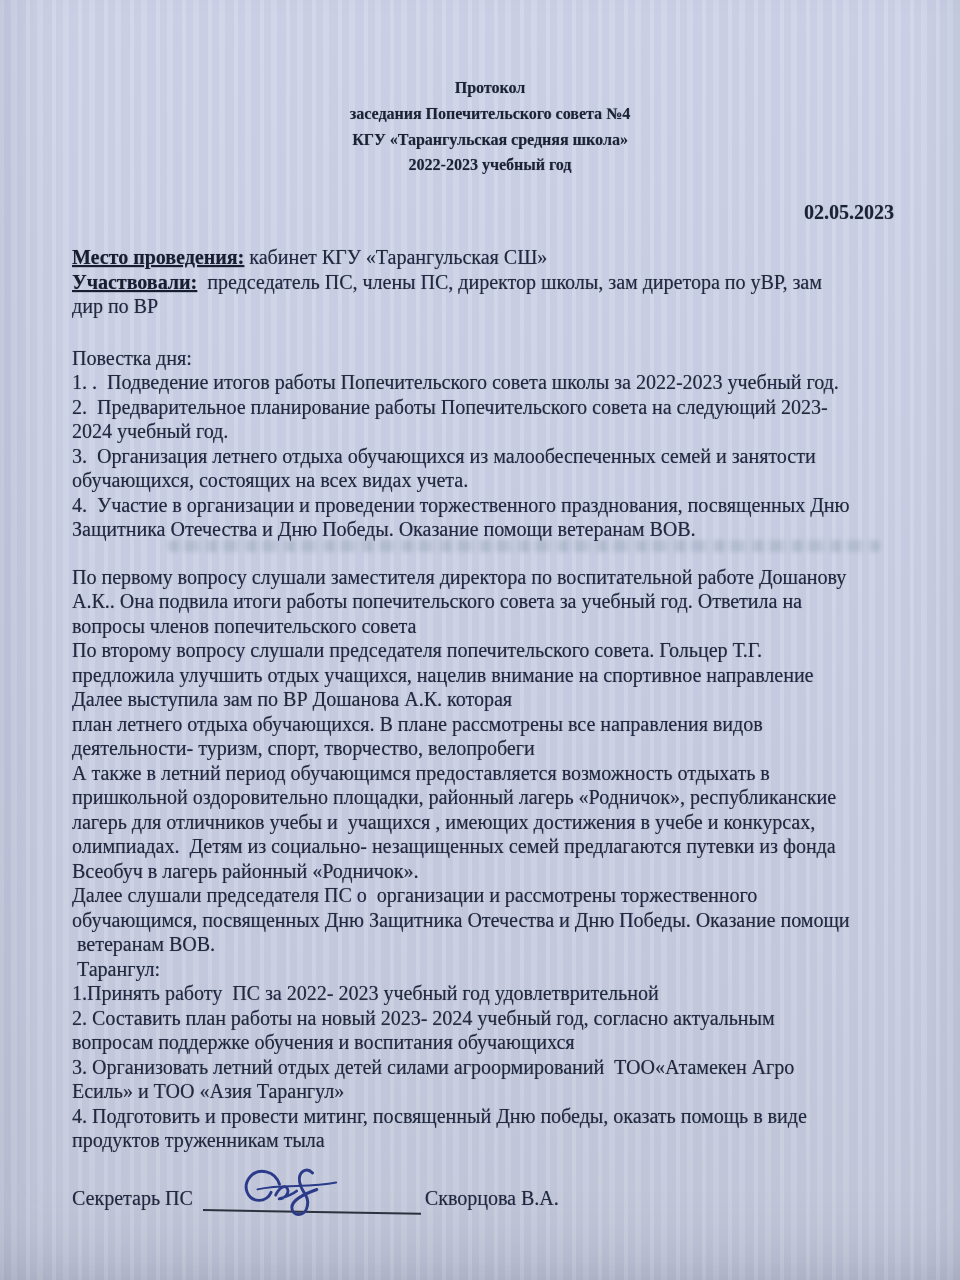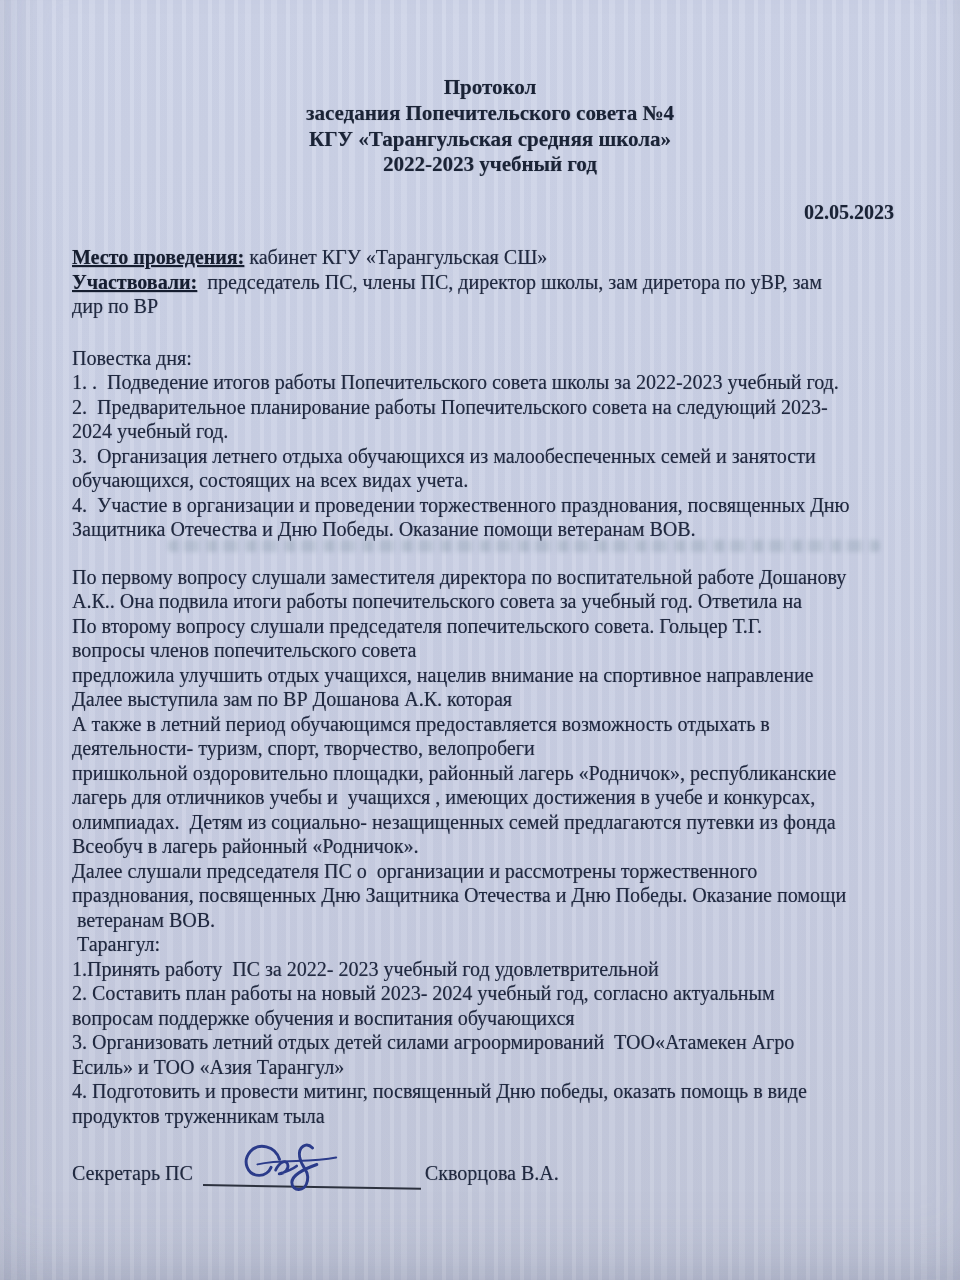--- a/index.html
+++ b/index.html
@@ -23,21 +23,21 @@
       rgba(255,255,255,0.09) 0 4px,
       rgba(118,126,158,0.05) 4px 11px,
       rgba(255,255,255,0.06) 11px 17px,
       rgba(108,116,148,0.05) 17px 26px);
   }
   .content{position:absolute;left:72px;top:75px;width:836px;}
   .line{white-space:pre;font-size:20px;line-height:24.5px;
         text-shadow:0.3px 0.4px 0.8px rgba(30,38,58,0.45);}
   .line b{color:#161e30;text-decoration:underline;}
   .title-block{text-align:center;}
-  .title-block .line{font-weight:bold;font-size:21px;line-height:25.8px;color:#1a2336;}
+  .title-block .line{font-weight:bold;font-size:16px;line-height:25.8px;color:#1a2336;}
   .date-row{margin-top:22px;text-align:right;padding-right:14px;
             font-weight:bold;font-size:20px;line-height:25px;color:#1a2336;
             text-shadow:0.3px 0.4px 0.8px rgba(30,38,58,0.45);}
   .meta-block{margin-top:20px;}
   .agenda-block{margin-top:27px;}
   .body-block{margin-top:23px;}
   
   .ghost{
     position:absolute;top:540px;left:168px;width:712px;height:12px;
     background:repeating-linear-gradient(90deg,
@@ -85,32 +85,33 @@
         <div class="line">2024 учебный год.</div>
         <div class="line">3.  Организация летнего отдыха обучающихся из малообеспеченных семей и занятости</div>
         <div class="line">обучающихся, состоящих на всех видах учета.</div>
         <div class="line">4.  Участие в организации и проведении торжественного празднования, посвященных Дню</div>
         <div class="line">Защитника Отечества и Дню Победы. Оказание помощи ветеранам ВОВ.</div>
       </div>
 
     <div class="body-block">
         <div class="line">По первому вопросу слушали заместителя директора по воспитательной работе Дошанову</div>
         <div class="line">А.К.. Она подвила итоги работы попечительского совета за учебный год. Ответила на</div>
+        <div class="line">вопросы членов попечительского совета</div>
         <div class="line">По второму вопросу слушали председателя попечительского совета. Гольцер Т.Г.</div>
-        <div class="line">вопросы членов попечительского совета</div>
         <div class="line">предложила улучшить отдых учащихся, нацелив внимание на спортивное направление</div>
         <div class="line">Далее выступила зам по ВР Дошанова А.К. которая</div>
+        <div class="line">план летнего отдыха обучающихся. В плане рассмотрены все направления видов</div>
+        <div class="line">деятельности- туризм, спорт, творчество, велопробеги</div>
         <div class="line">А также в летний период обучающимся предоставляется возможность отдыхать в</div>
-        <div class="line">деятельности- туризм, спорт, творчество, велопробеги</div>
         <div class="line">пришкольной оздоровительно площадки, районный лагерь «Родничок», республиканские</div>
         <div class="line">лагерь для отличников учебы и  учащихся , имеющих достижения в учебе и конкурсах,</div>
         <div class="line">олимпиадах.  Детям из социально- незащищенных семей предлагаются путевки из фонда</div>
         <div class="line">Всеобуч в лагерь районный «Родничок».</div>
         <div class="line">Далее слушали председателя ПС о  организации и рассмотрены торжественного</div>
-        <div class="line">празднования, посвященных Дню Защитника Отечества и Дню Победы. Оказание помощи</div>
+        <div class="line">обучающимся, посвященных Дню Защитника Отечества и Дню Победы. Оказание помощи</div>
         <div class="line"> ветеранам ВОВ.</div>
         <div class="line"> Тарангул:</div>
         <div class="line">1.Принять работу  ПС за 2022- 2023 учебный год удовлетврительной</div>
         <div class="line">2. Составить план работы на новый 2023- 2024 учебный год, согласно актуальным</div>
         <div class="line">вопросам поддержке обучения и воспитания обучающихся</div>
         <div class="line">3. Организовать летний отдых детей силами агроормирований  ТОО«Атамекен Агро</div>
         <div class="line">Есиль» и ТОО «Азия Тарангул»</div>
         <div class="line">4. Подготовить и провести митинг, посвященный Дню победы, оказать помощь в виде</div>
         <div class="line">продуктов труженникам тыла</div>
       </div>

